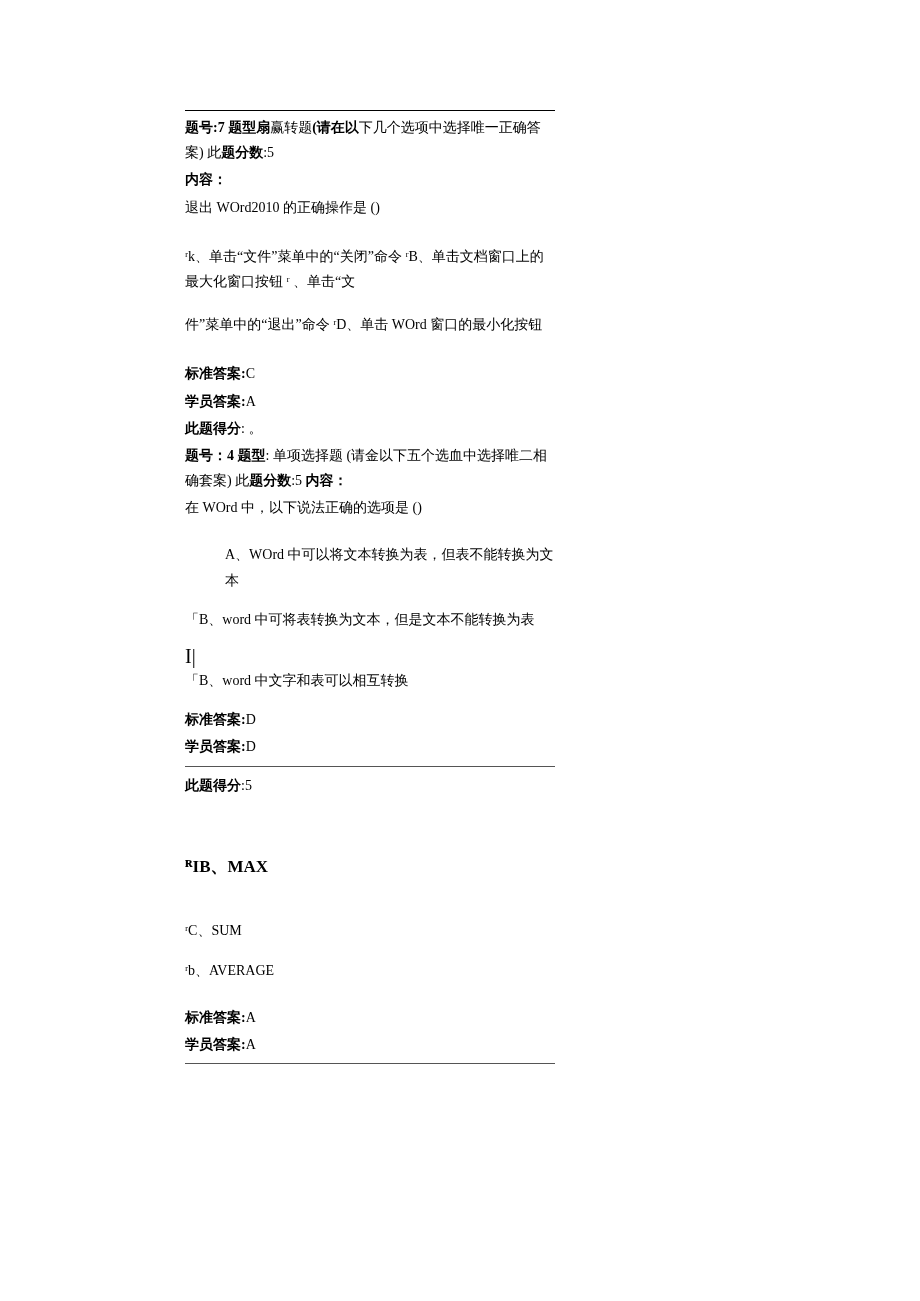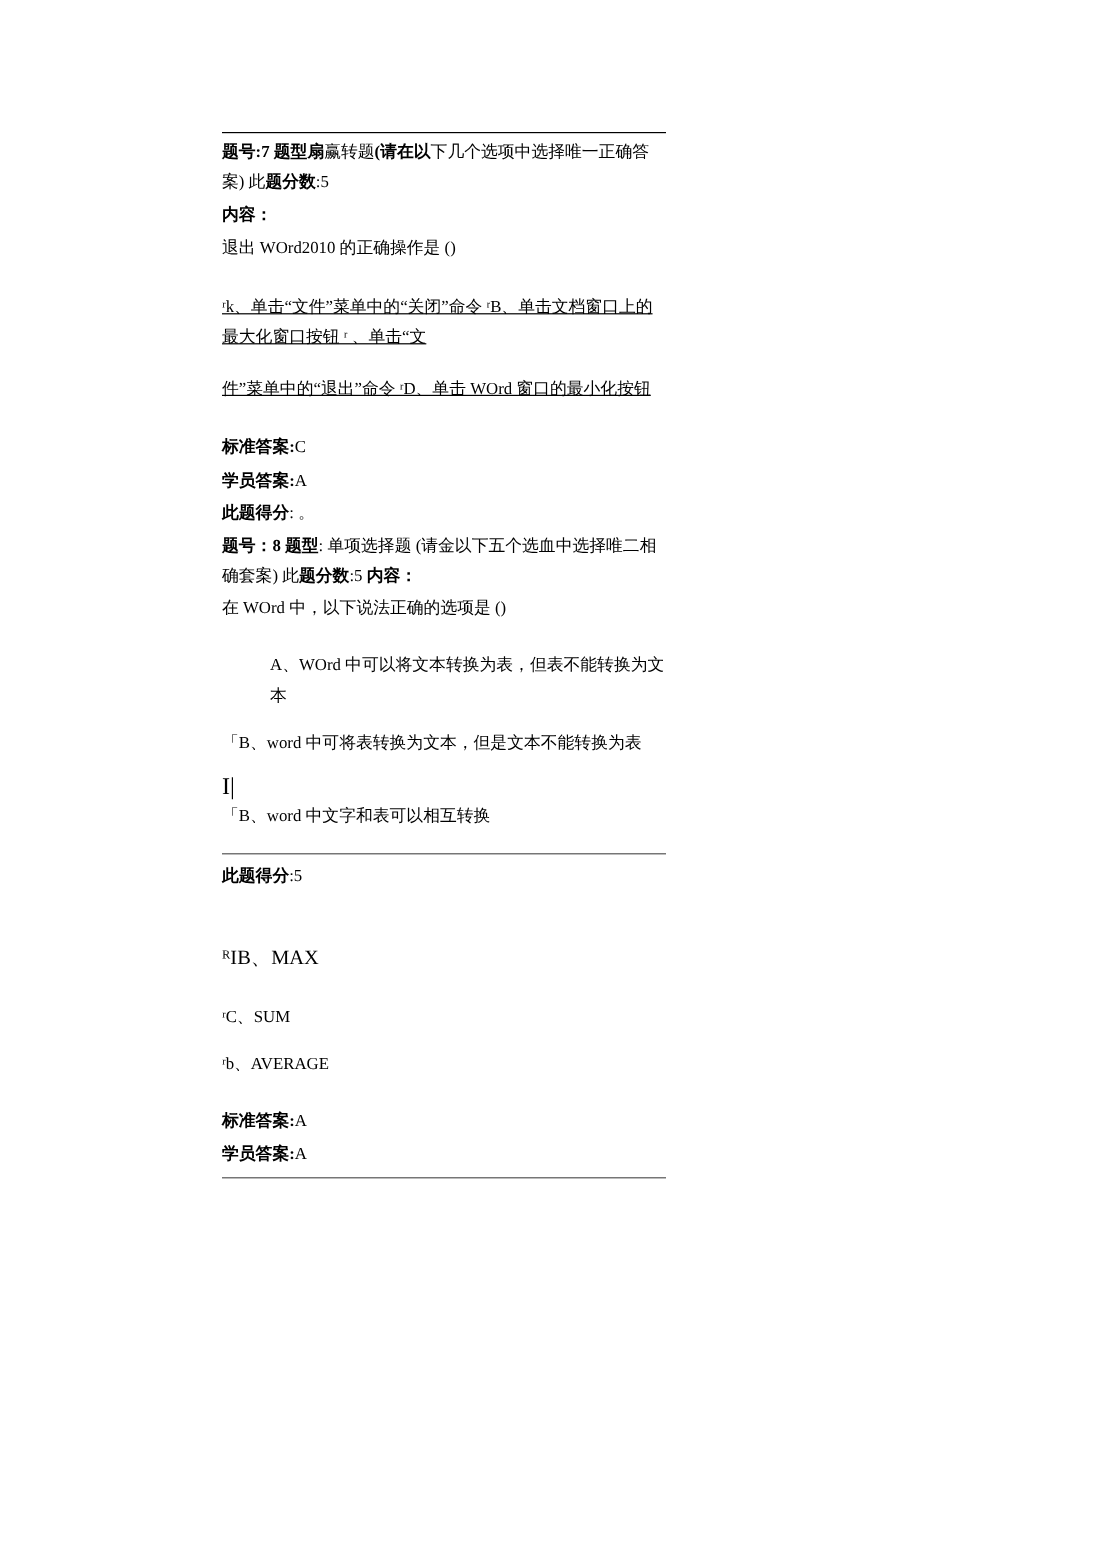--- a/index.html
+++ b/index.html
@@ -23,33 +23,34 @@
     border-top: 1.5px solid #000;
     margin: 0 0 4px 0;
   }
   .hr-inner {
     border: none;
     border-top: 1px solid #555;
     margin: 6px 0;
   }
   .bold { font-weight: bold; }
   .line { margin: 2px 0; }
-  .para { margin: 4px 0; text-decoration: underline; }
+  .para { margin: 4px 0; }
   .gap { height: 18px; }
   .gap-sm { height: 10px; }
   .big-ib {
     font-family: "Times New Roman", serif;
     font-size: 20px;
     line-height: 1.0;
     margin: 2px 0 2px 0;
   }
   .big-rib {
     font-family: "Times New Roman", serif;
     font-size: 17px;
-    margin: 10px 0;
+    margin: 24px 0;
+    font-weight: bold;
   }
   .indent { padding-left: 40px; }
 </style>
 </head>
 <body>
 
 <div class="page">
 
   <hr class="hr-top">
 
@@ -70,33 +71,39 @@
     <span class="bold">标准答案:</span><span>C</span>
   </div>
   <div class="line">
     <span class="bold">学员答案:</span><span>A</span>
   </div>
   <div class="line">
     <span class="bold">此题得分</span><span>: 。</span>
   </div>
 
   <div class="line">
-    <span class="bold">题号：8 题型</span><span>: 单项选择题 (请金以下五个选血中选择唯二相确套案) 此</span><span class="bold">题分数</span><span>:5 </span><span class="bold">内容：</span>
+    <span class="bold">题号：4 题型</span><span>: 单项选择题 (请金以下五个选血中选择唯二相确套案) 此</span><span class="bold">题分数</span><span>:5 </span><span class="bold">内容：</span>
   </div>
   <div class="line">在 WOrd 中，以下说法正确的选项是 ()</div>
 
   <div class="gap"></div>
   <div class="line indent">A、WOrd 中可以将文本转换为表，但表不能转换为文本</div>
   <div class="gap-sm"></div>
   <div class="line">「B、word 中可将表转换为文本，但是文本不能转换为表</div>
   <div class="gap-sm"></div>
   <div class="big-ib">I|</div>
   <div class="line">「B、word 中文字和表可以相互转换</div>
   <div class="gap-sm"></div>
 
+  <div class="line">
+    <span class="bold">标准答案:</span><span>D</span>
+  </div>
+  <div class="line">
+    <span class="bold">学员答案:</span><span>D</span>
+  </div>
 
   <hr class="hr-inner">
 
   <div class="line">
     <span class="bold">此题得分</span><span>:5</span>
   </div>
 
 
   <div class="gap"></div>
   <div class="gap-sm"></div>

